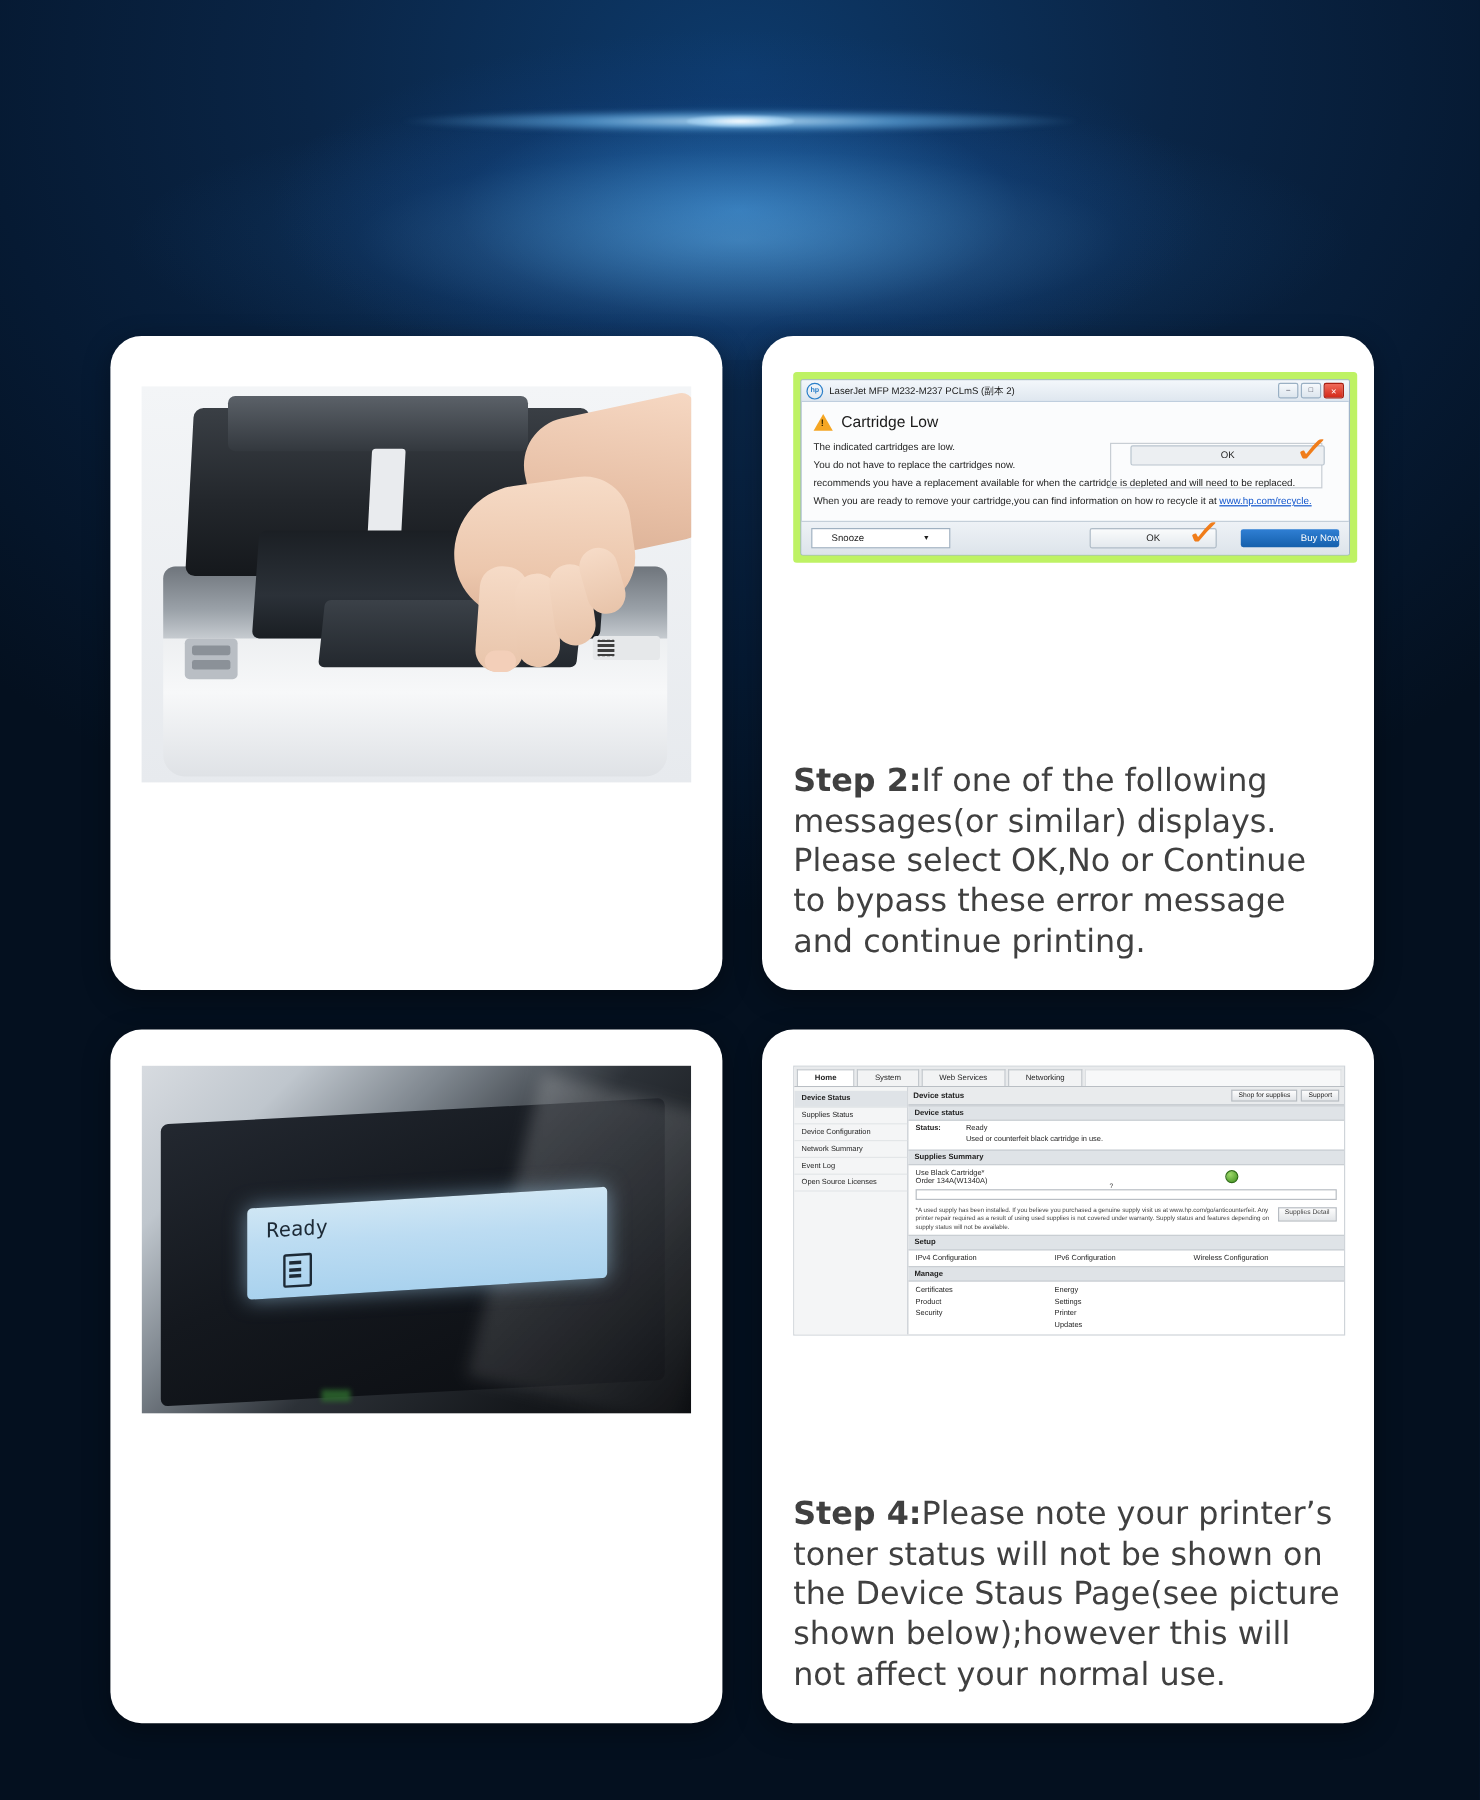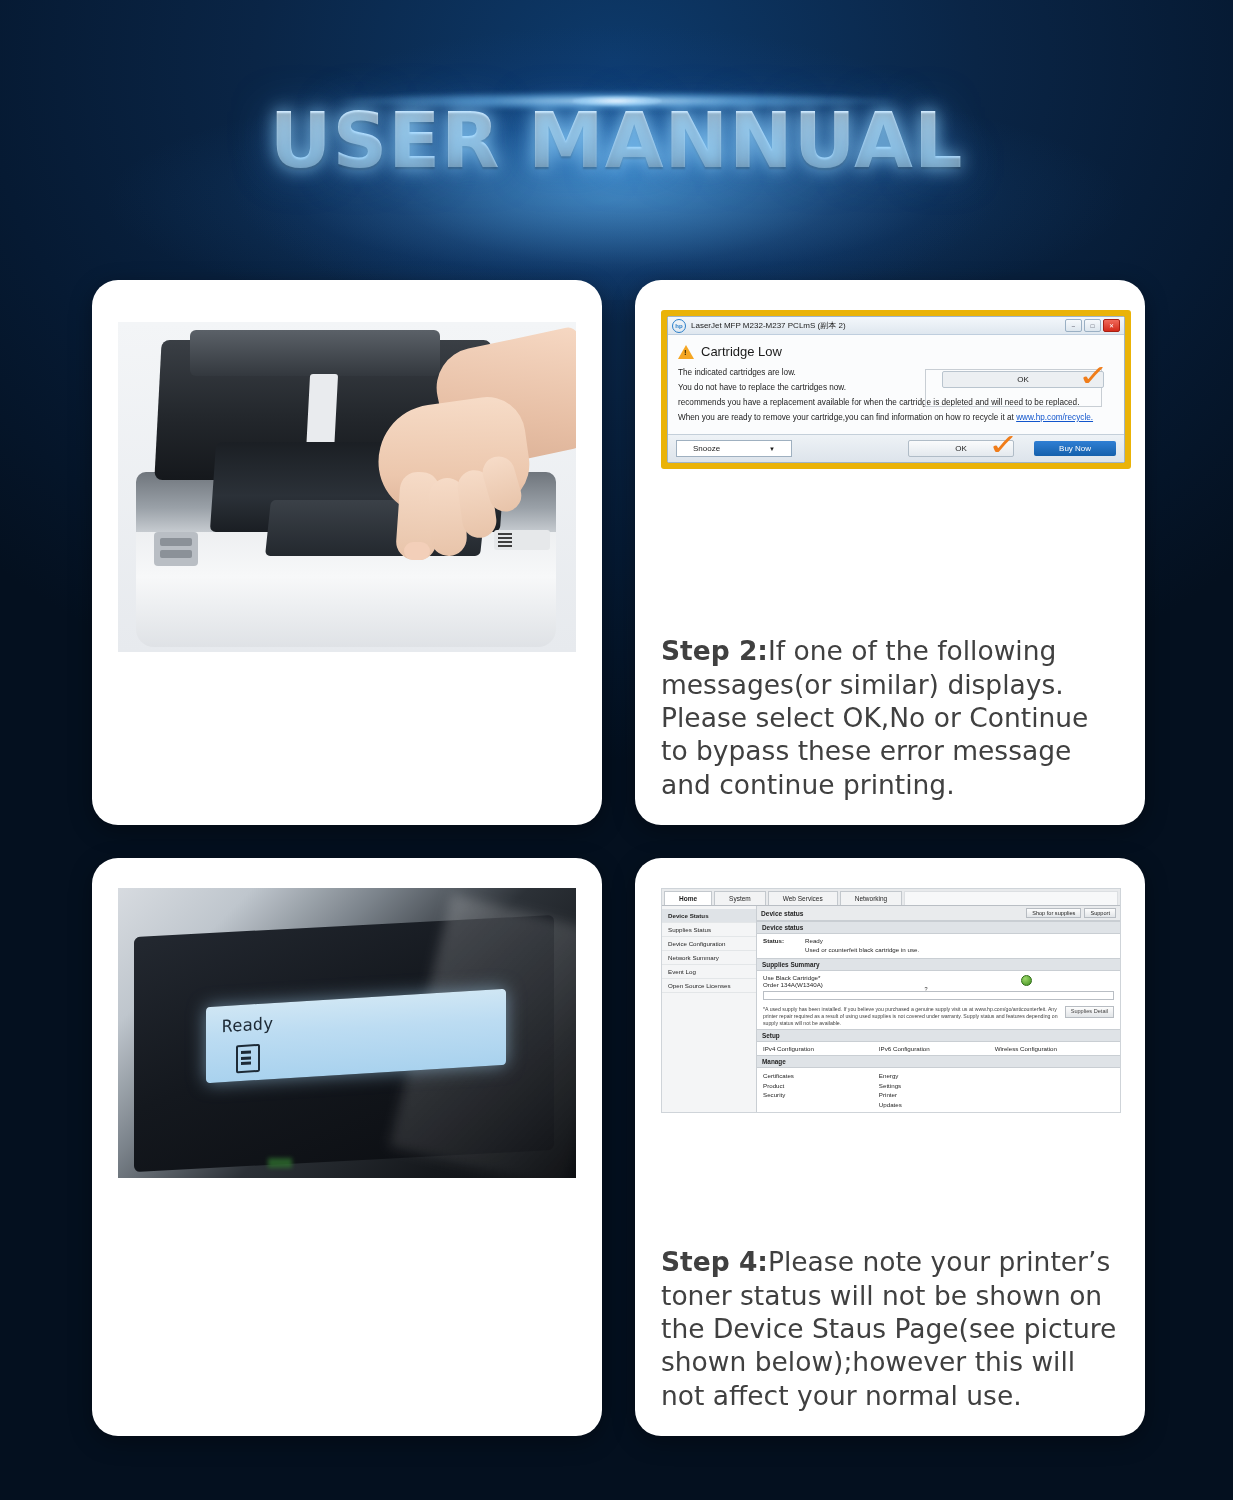--- a/index.html
+++ b/index.html
@@ -243,21 +243,21 @@
     left: 40px; top: 198px;
     width: 26px; height: 18px;
     background: #f3cfb9;
     border-radius: 10px;
   }
 
   
   .dlgwrap {
     width: 458px;
     margin: 6px auto 0 auto;
-    background: #eab308;
+    background: #bef264;
     padding: 6px;
     border-radius: 3px;
   }
   .dlg {
     background: #fbfcfd;
     border: 1px solid #9fb4c8;
     border-radius: 2px;
     font-size: 7.5px;
     color: #1c1c1c;
     font-family: "Liberation Sans", sans-serif;
@@ -382,21 +382,21 @@
     text-align: center;
     padding: 3px 0;
     border-radius: 2px;
   }
   .buy-btn {
     width: 110px;
     margin-left: 14px;
     background: linear-gradient(180deg,#2f7fd4,#1560ac);
     color: #fff;
     font-size: 8px;
-    text-align: center;
+    text-align: right;
     padding: 3px 0;
     border-radius: 2px;
   }
 
   
   .photo3 {
     position: relative;
     width: 458px;
     height: 290px;
     margin: 6px auto 0 auto;
@@ -584,23 +584,20 @@
   }
   .ews-two div { width: 33%; line-height: 1.55; }
 </style>
 </head>
 <body>
 
 <div class="page">
 
   <div class="title-glow"></div>
   <div class="title-core"></div>
-  <div class="title-wrap">
-    <h1 class="title">USER MANNUAL</h1>
-  </div>
 
   <div class="grid">
 
     <div class="card step1">
       <div class="photo1">
         <div class="pr-body"></div>
         <div class="pr-body-dark"></div>
         <div class="pr-top"></div>
         <div class="pr-top2"></div>
         <div class="pr-white-strip"></div>

